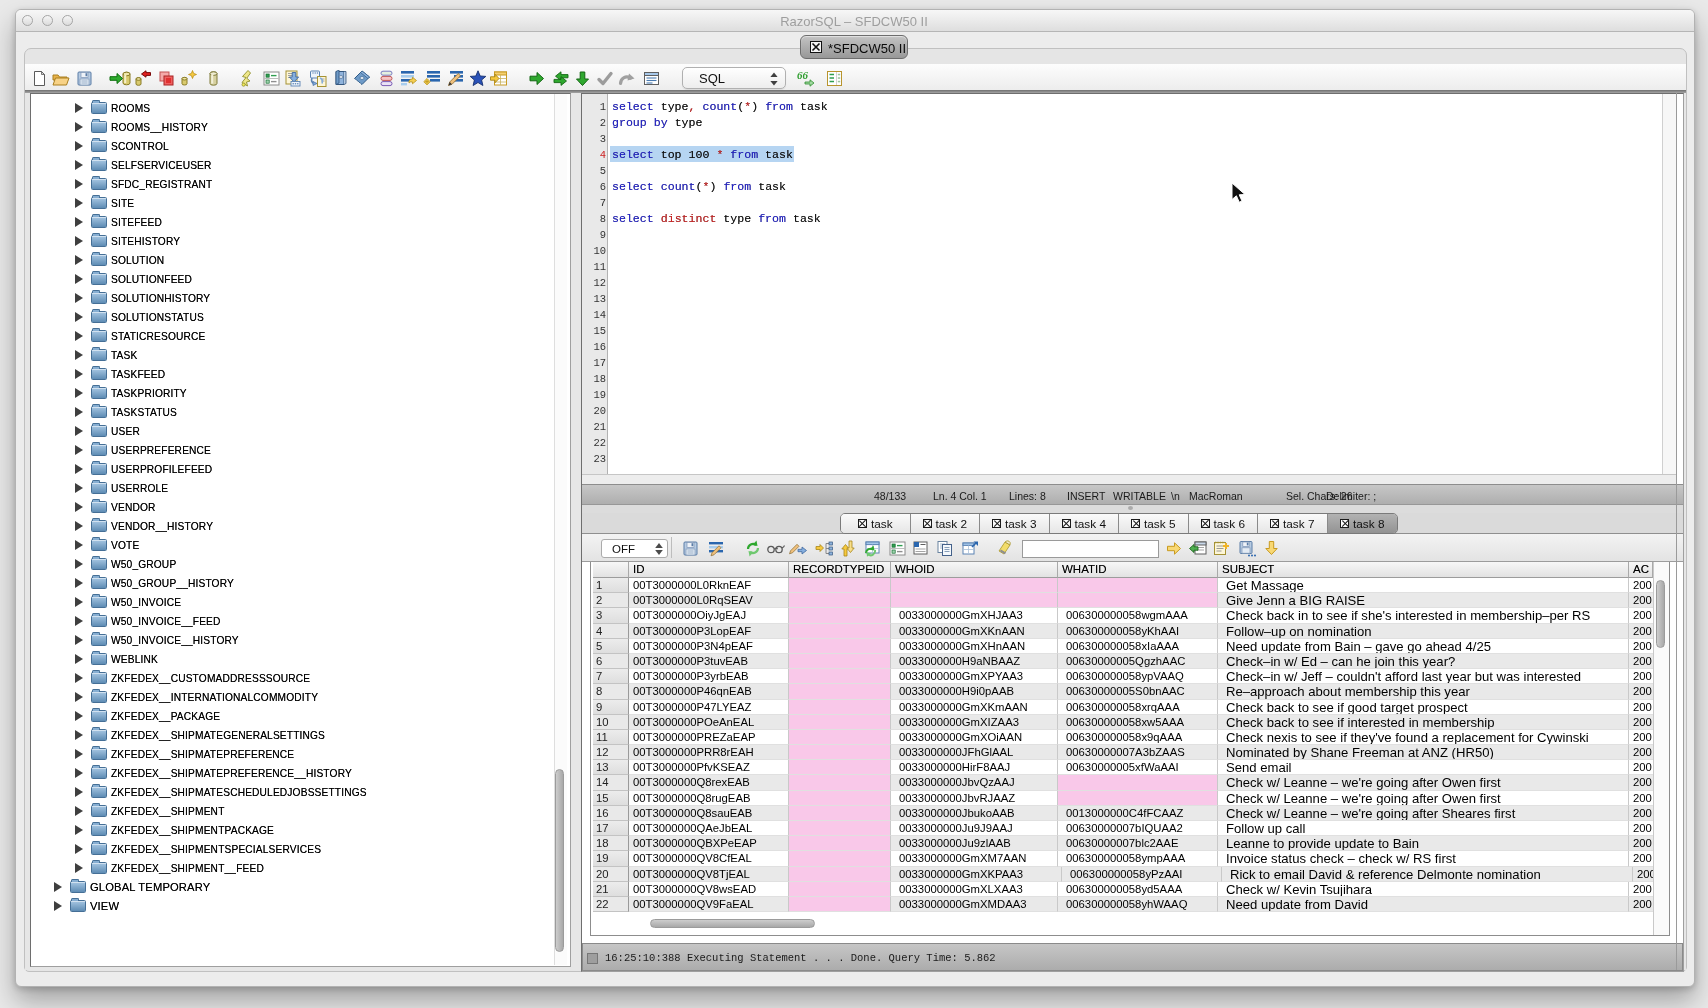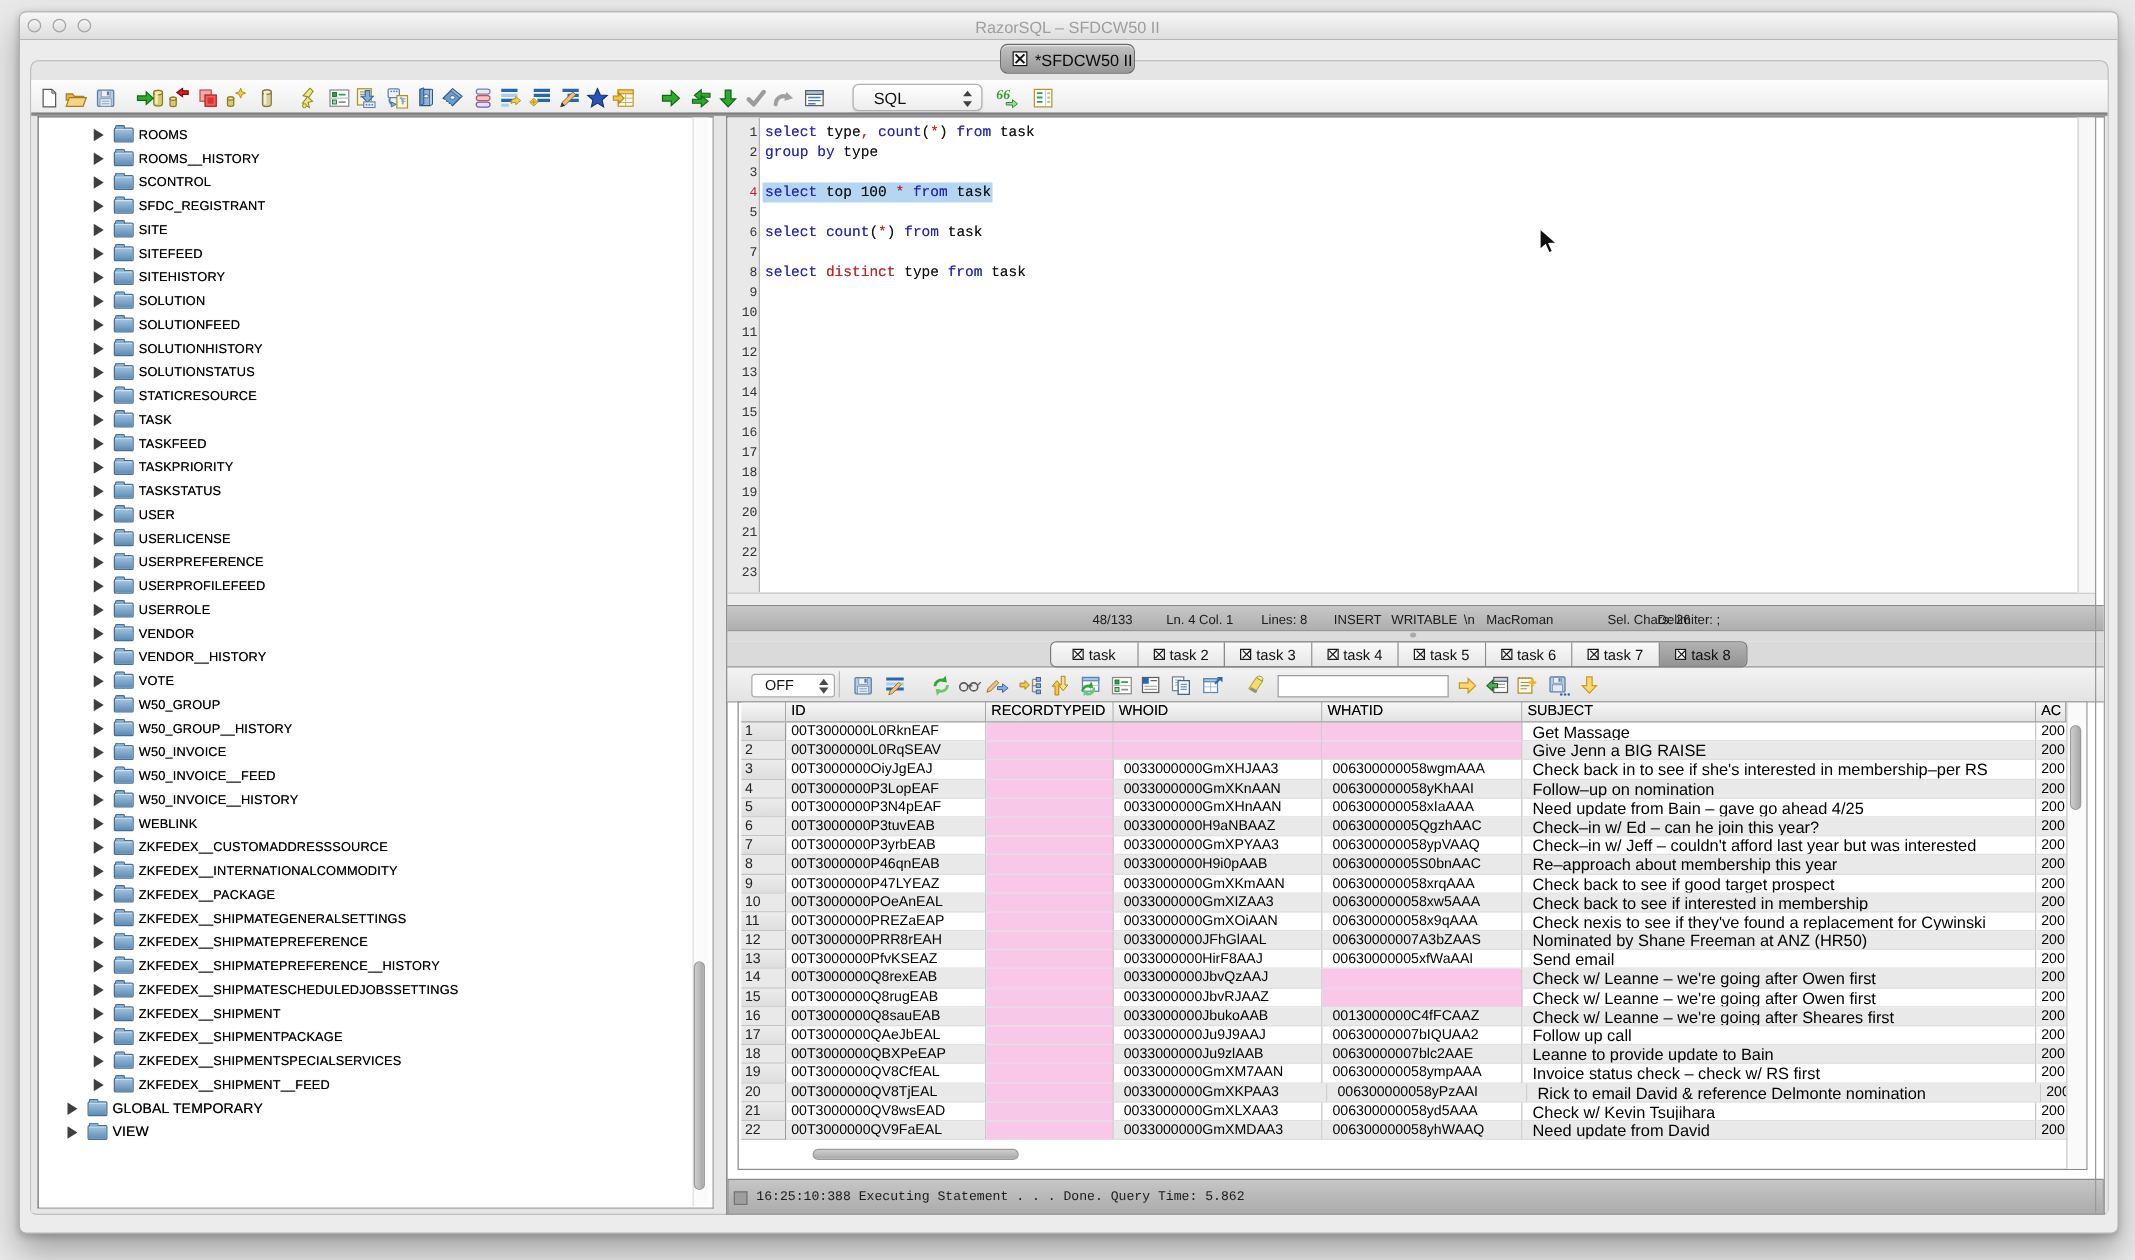--- a/index.html
+++ b/index.html
@@ -261,20 +261,25 @@
         <span class="tlab">ROOMS__HISTORY</span>
       </div>
 <div class="trow">
         <span class="tri"></span>
         <span class="fo"></span>
         <span class="tlab">SCONTROL</span>
       </div>
 <div class="trow">
         <span class="tri"></span>
         <span class="fo"></span>
+        <span class="tlab">SELFSERVICEUSER</span>
+      </div>
+<div class="trow">
+        <span class="tri"></span>
+        <span class="fo"></span>
         <span class="tlab">SFDC_REGISTRANT</span>
       </div>
 <div class="trow">
         <span class="tri"></span>
         <span class="fo"></span>
         <span class="tlab">SITE</span>
       </div>
 <div class="trow">
         <span class="tri"></span>
         <span class="fo"></span>
@@ -327,25 +332,20 @@
       </div>
 <div class="trow">
         <span class="tri"></span>
         <span class="fo"></span>
         <span class="tlab">TASKSTATUS</span>
       </div>
 <div class="trow">
         <span class="tri"></span>
         <span class="fo"></span>
         <span class="tlab">USER</span>
-      </div>
-<div class="trow">
-        <span class="tri"></span>
-        <span class="fo"></span>
-        <span class="tlab">USERLICENSE</span>
       </div>
 <div class="trow">
         <span class="tri"></span>
         <span class="fo"></span>
         <span class="tlab">USERPREFERENCE</span>
       </div>
 <div class="trow">
         <span class="tri"></span>
         <span class="fo"></span>
         <span class="tlab">USERPROFILEFEED</span>

